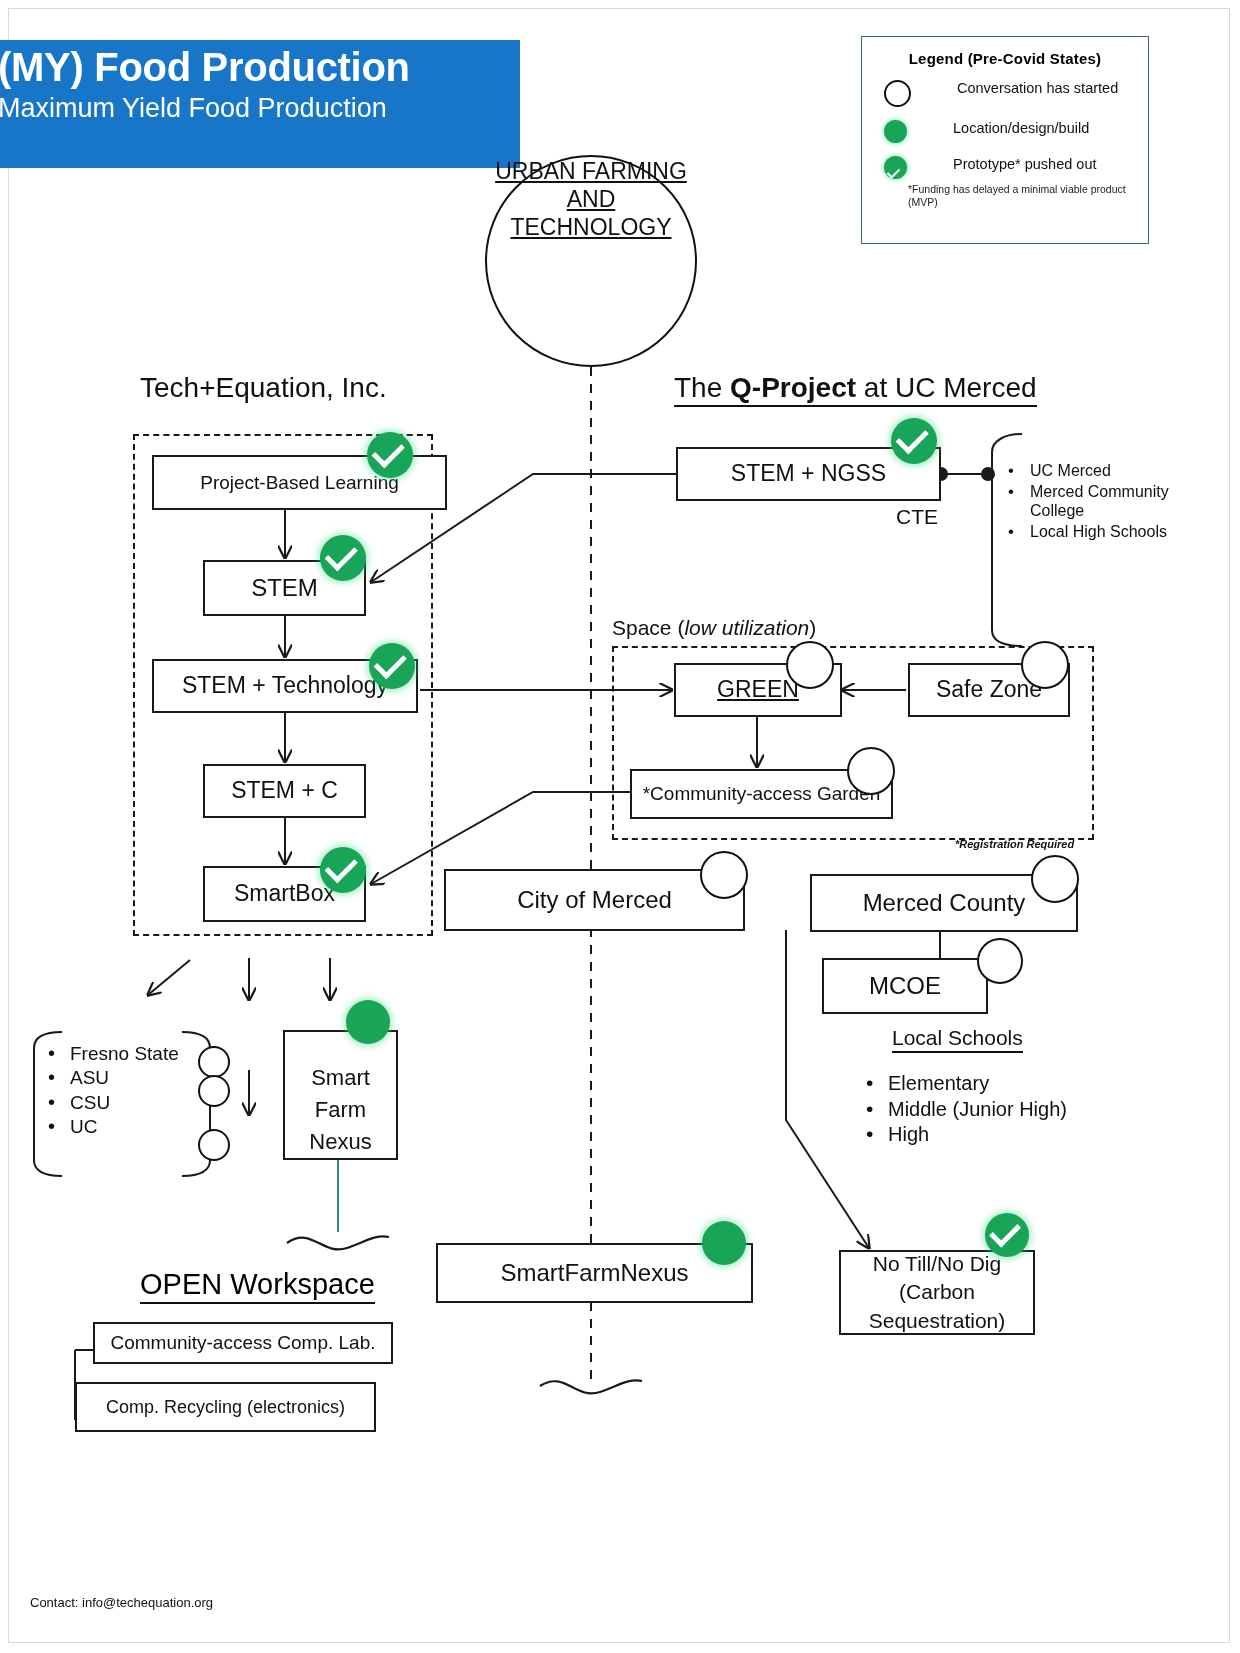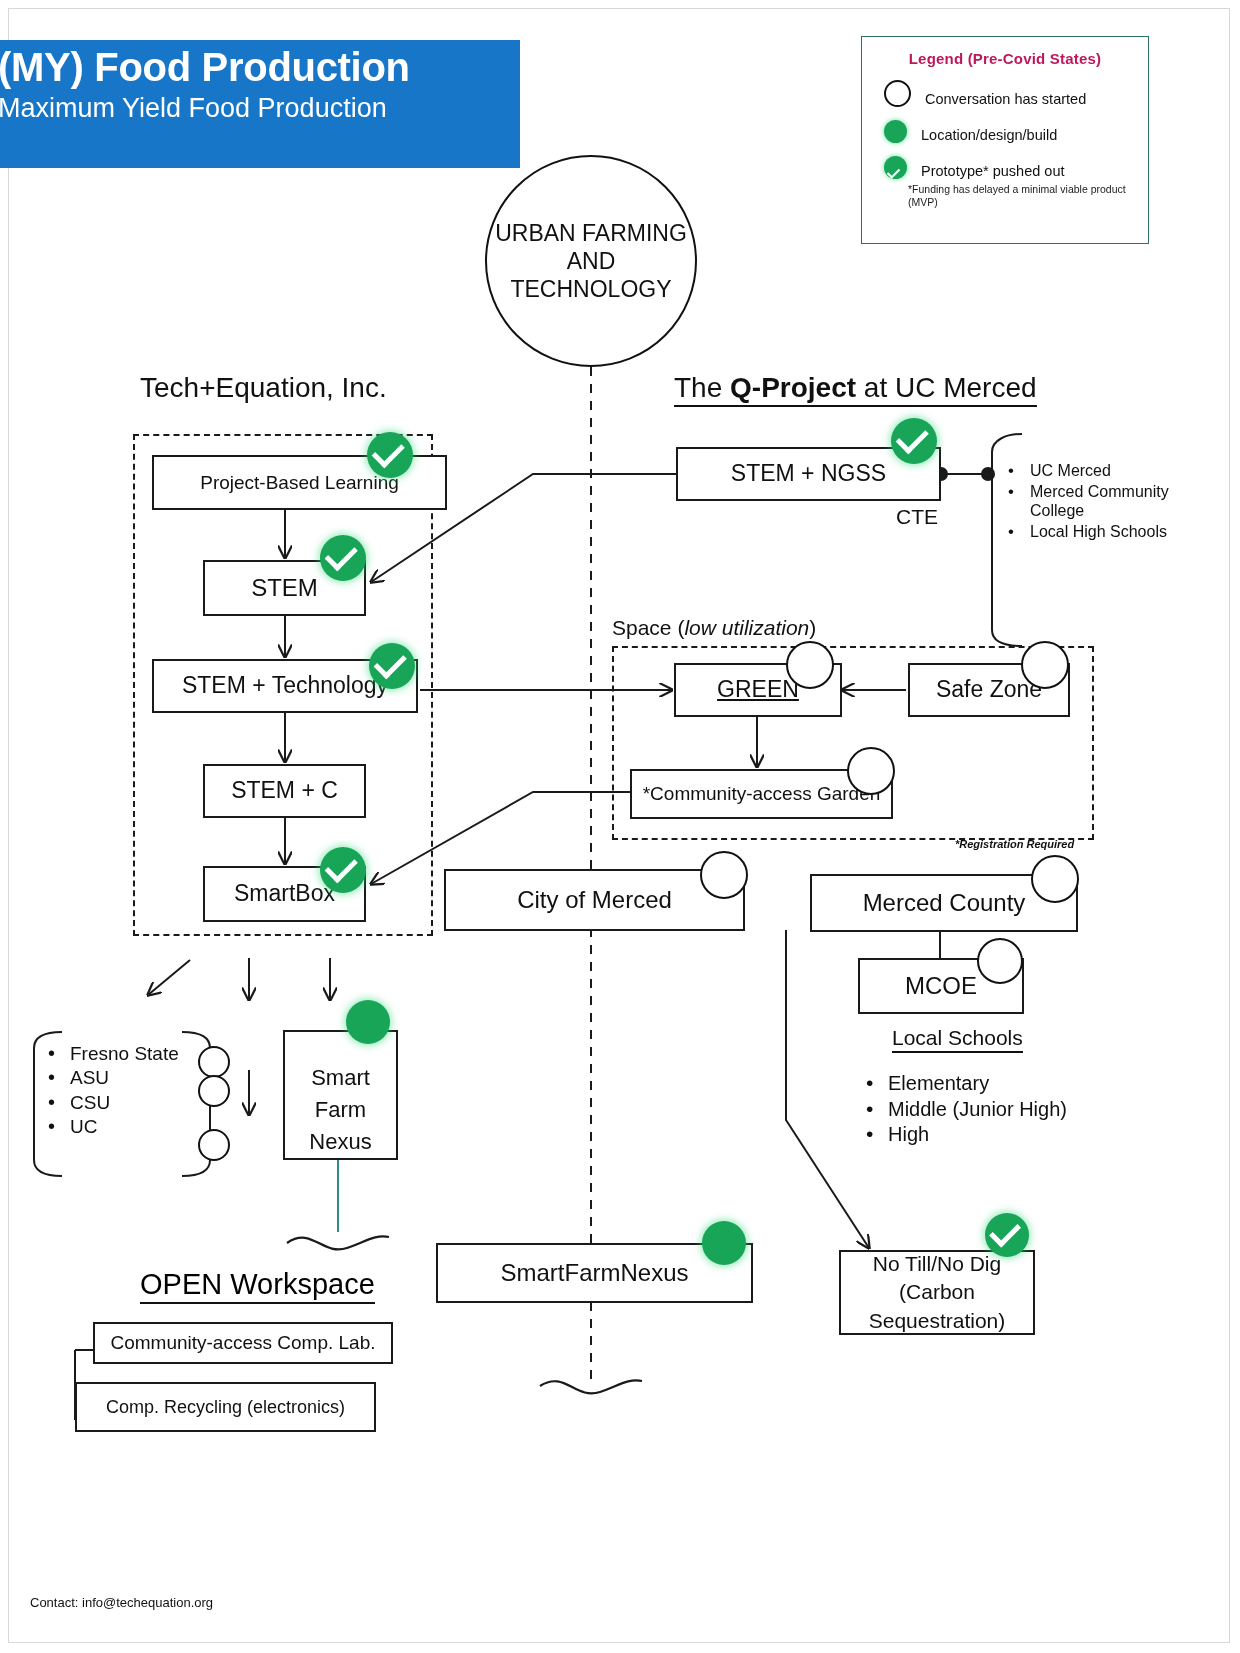--- a/index.html
+++ b/index.html
@@ -10,30 +10,30 @@
   .box{border:2px solid #1a1a1a;background:#fff;display:flex;align-items:center;justify-content:center;text-align:center;color:#111;line-height:1.12;}
   .dashed{border:2px dashed #1a1a1a;background:transparent;}
   .txt{color:#111;}
   svg.lay{position:absolute;left:0;top:0;width:1240px;height:1653px;pointer-events:none;}
   
   #banner{left:-30px;top:40px;width:550px;height:128px;background:#1876c8;color:#fff;padding:6px 0 0 0;}
   #banner .t1{font-size:40px;font-weight:bold;line-height:1.08;padding-left:28px;letter-spacing:-0.3px;}
   #banner .t2{font-size:27px;line-height:1.1;padding-left:28px;padding-top:5px;}
   
   #legend{left:861px;top:36px;width:288px;height:208px;border:1px solid #2f6f63;background:#fff;}
-  #legend .lt{font-size:15px;font-weight:bold;text-align:center;margin-top:13px;color:#be185d;letter-spacing:.2px;}
-  .lgrow{display:flex;align-items:flex-end;margin:13px 0 0 22px;}
+  #legend .lt{font-size:15px;font-weight:bold;text-align:center;margin-top:13px;color:#000000;letter-spacing:.2px;}
+  .lgrow{display:flex;align-items:flex-start;margin:13px 0 0 22px;gap:32px;}
   .lgrow .lbl{font-size:14.5px;margin-left:14px;color:#111;}
   .dotO{width:23px;height:23px;border-radius:50%;border:2px solid #111;background:#fff;flex:none;}
   .dotG{width:23px;height:23px;border-radius:50%;background:#18a558;flex:none;box-shadow:0 0 4px 1px rgba(60,220,130,.55);}
   .dotC{width:23px;height:23px;border-radius:50%;background:#18a558;flex:none;position:relative;box-shadow:0 0 4px 1px rgba(60,220,130,.55);}
   .dotC:after{content:"";position:absolute;left:6px;top:10px;width:5px;height:10px;border:solid #fff;border-width:0 2.6px 2.6px 0;transform:rotate(45deg);}
   #legend .note{font-size:10.5px;margin:4px 0 0 46px;color:#222;line-height:1.25;width:225px;}
   
-  #hub{left:485px;top:155px;width:212px;height:212px;border:2px solid #111;border-radius:50%;background:#fff;display:flex;align-items:center;justify-content:center;text-align:center;font-size:23px;line-height:1.22;color:#111;}
+  #hub{left:485px;top:155px;width:212px;height:212px;border:2px solid #111;border-radius:50%;background:#fff;display:flex;align-items:flex-start;justify-content:center;text-align:center;font-size:23px;line-height:1.22;color:#111;text-decoration:underline;}
   
   .colhead{font-size:28px;color:#111;}
   .u{border-bottom:2.5px solid #111;display:inline-block;padding-bottom:1px;}
   
   .mk{position:absolute;border-radius:50%;}
   .mkC{background:#18a558;box-shadow:0 0 7px 2px rgba(60,220,130,.5);}
   .mkC:after{content:"";position:absolute;left:50%;top:46%;width:28%;height:52%;border:solid #fff;border-width:0 5px 5px 0;transform:translate(-60%,-55%) rotate(45deg);}
   .mkG{background:#18a558;box-shadow:0 0 7px 2px rgba(60,220,130,.5);}
   .mkO{background:#fff;border:2px solid #111;}
   ul.bl{list-style:none;margin:0;padding:0;}
@@ -195,21 +195,21 @@
   <div class="abs box" style="left:444px;top:869px;width:301px;height:62px;font-size:24px;">
     <span>City of Merced</span>
   </div>
   <div class="mk mkO" style="left:700px;top:851px;width:44px;height:44px;"></div>
 
   <div class="abs box" style="left:810px;top:874px;width:268px;height:58px;font-size:24px;">
     <span>Merced County</span>
   </div>
   <div class="mk mkO" style="left:1031px;top:855px;width:44px;height:44px;"></div>
 
-  <div class="abs box" style="left:858px;top:958px;width:166px;height:56px;font-size:24px;">
+  <div class="abs box" style="left:822px;top:958px;width:166px;height:56px;font-size:24px;">
     <span>MCOE</span>
   </div>
   <div class="mk mkO" style="left:977px;top:938px;width:42px;height:42px;"></div>
 
   <div class="abs txt" style="left:892px;top:1026px;font-size:21px;">
     <span class="u" style="border-bottom-width:2px;">Local Schools</span>
   </div>
   <ul class="bl abs" style="left:858px;top:1054px;width:300px;font-size:20px;margin-top:18px;">
     <li>Elementary</li>
     <li>Middle (Junior High)</li>

